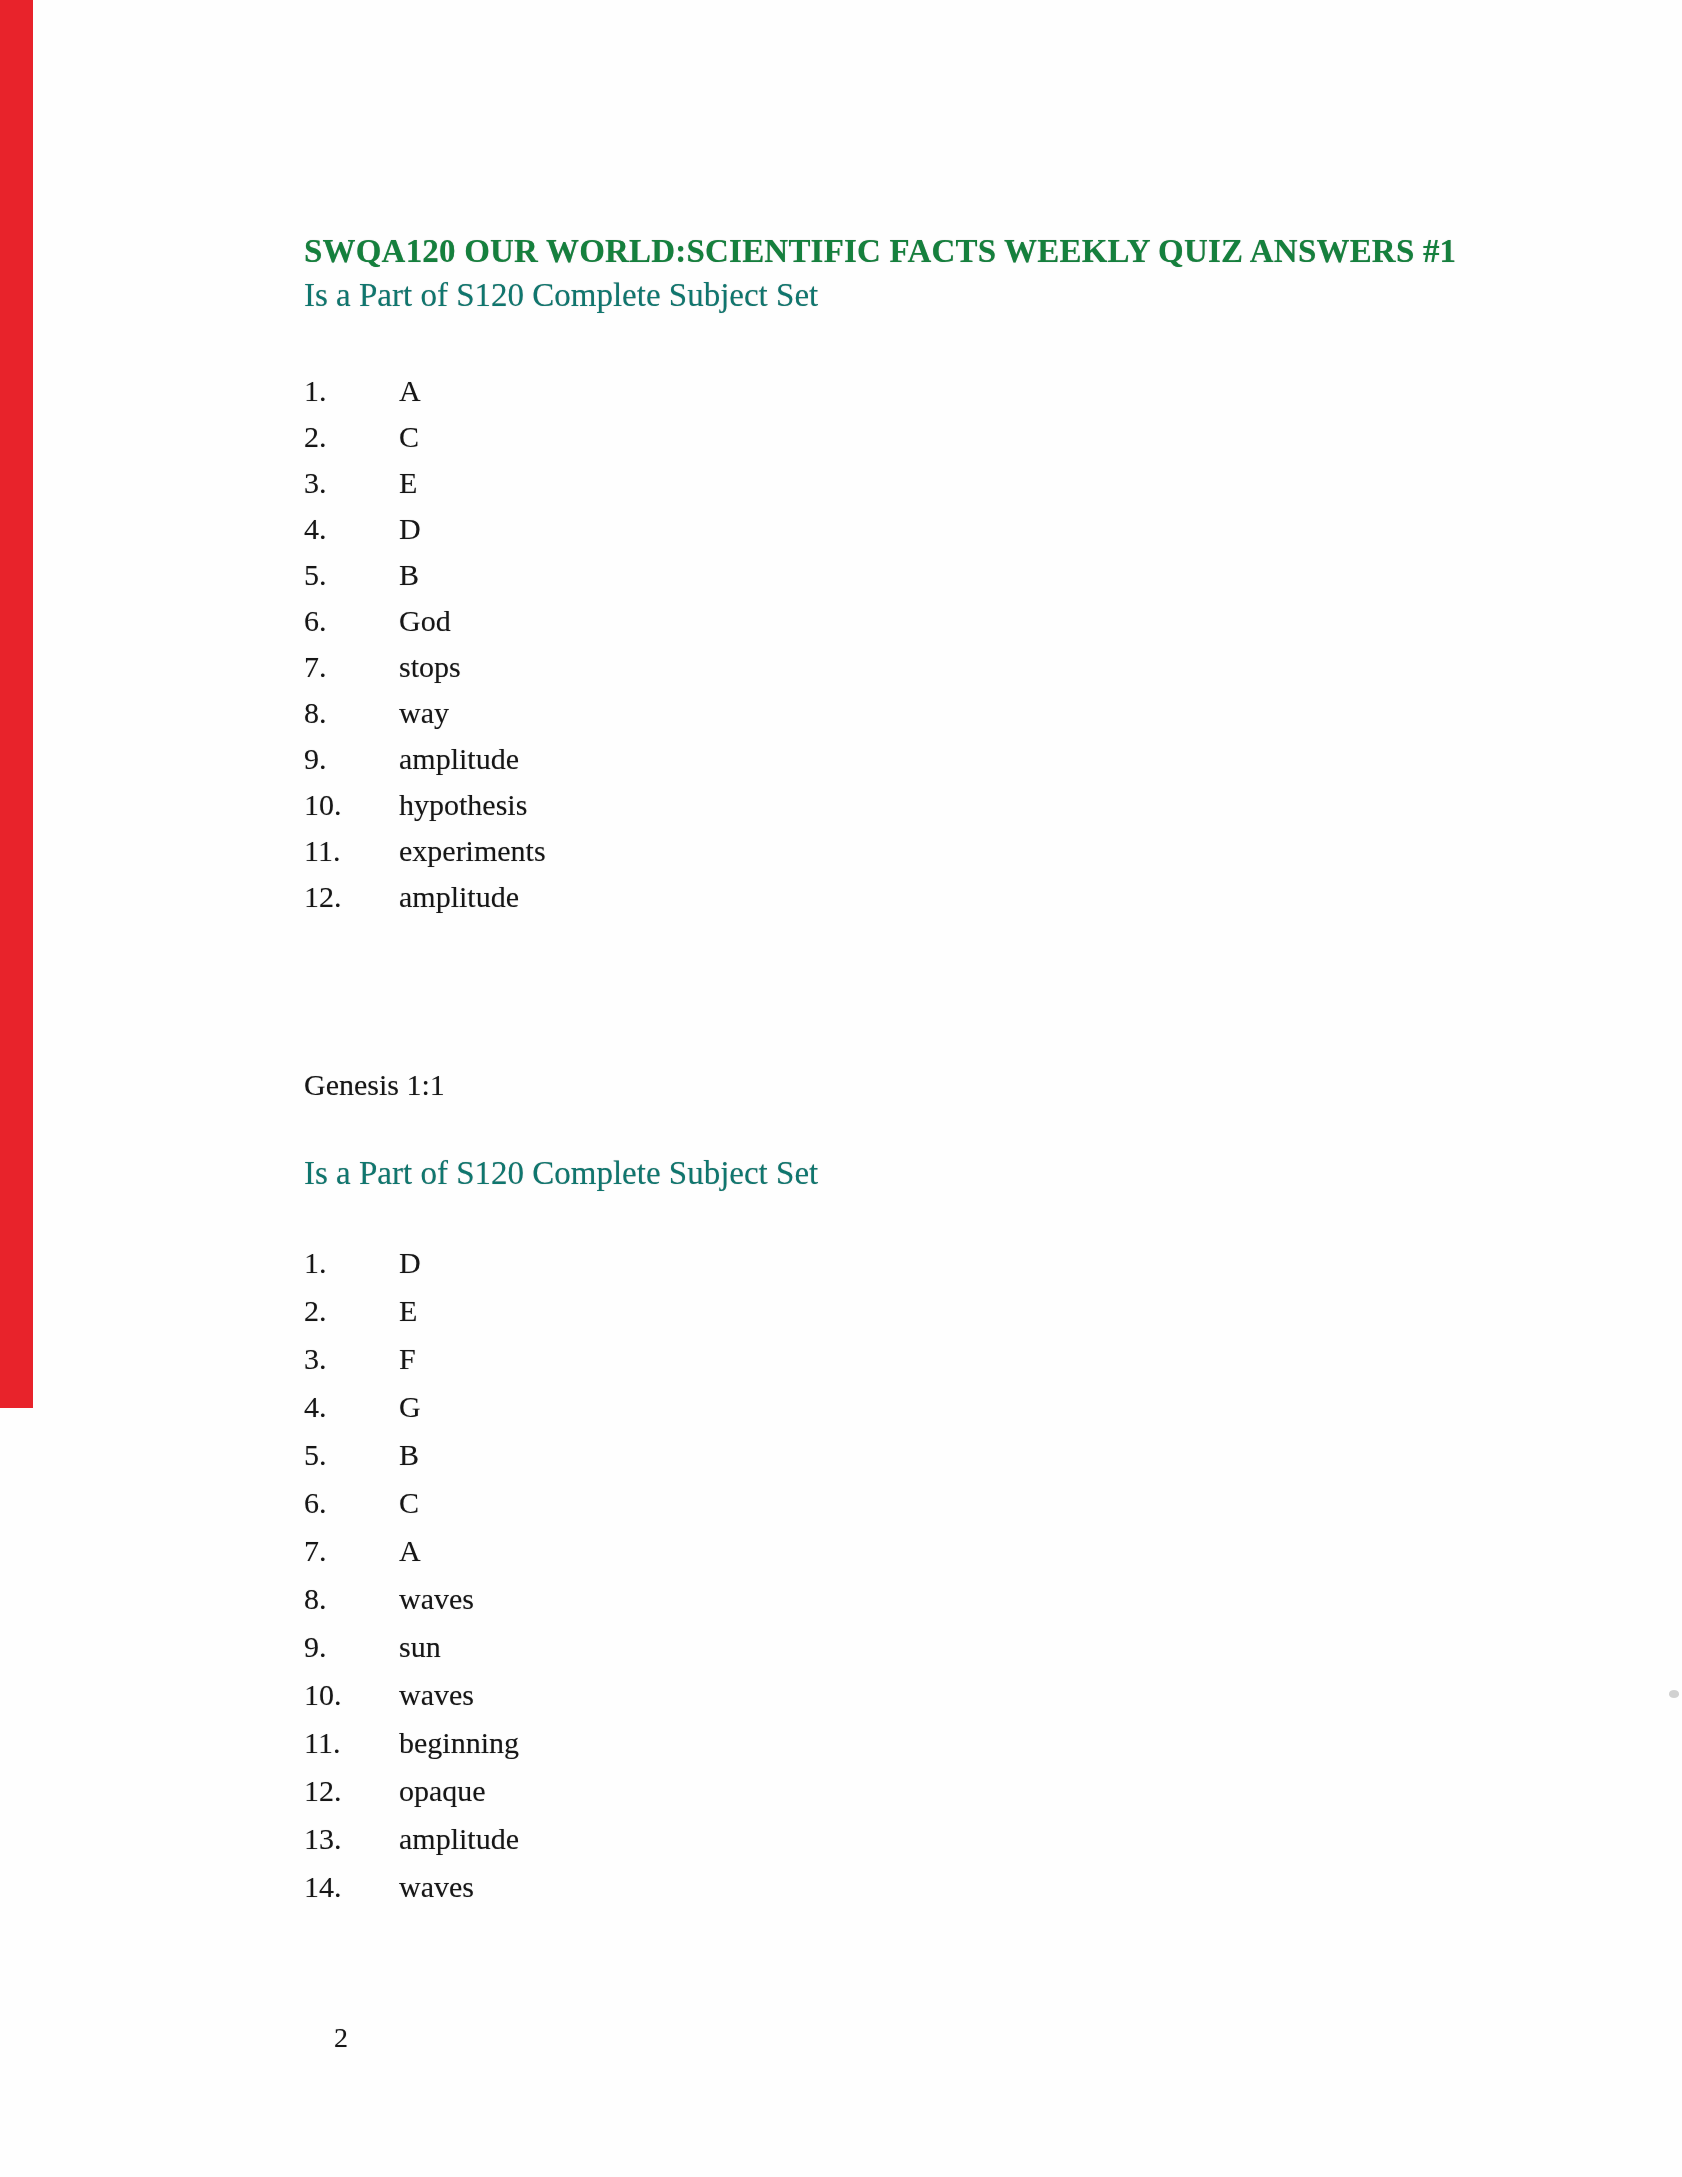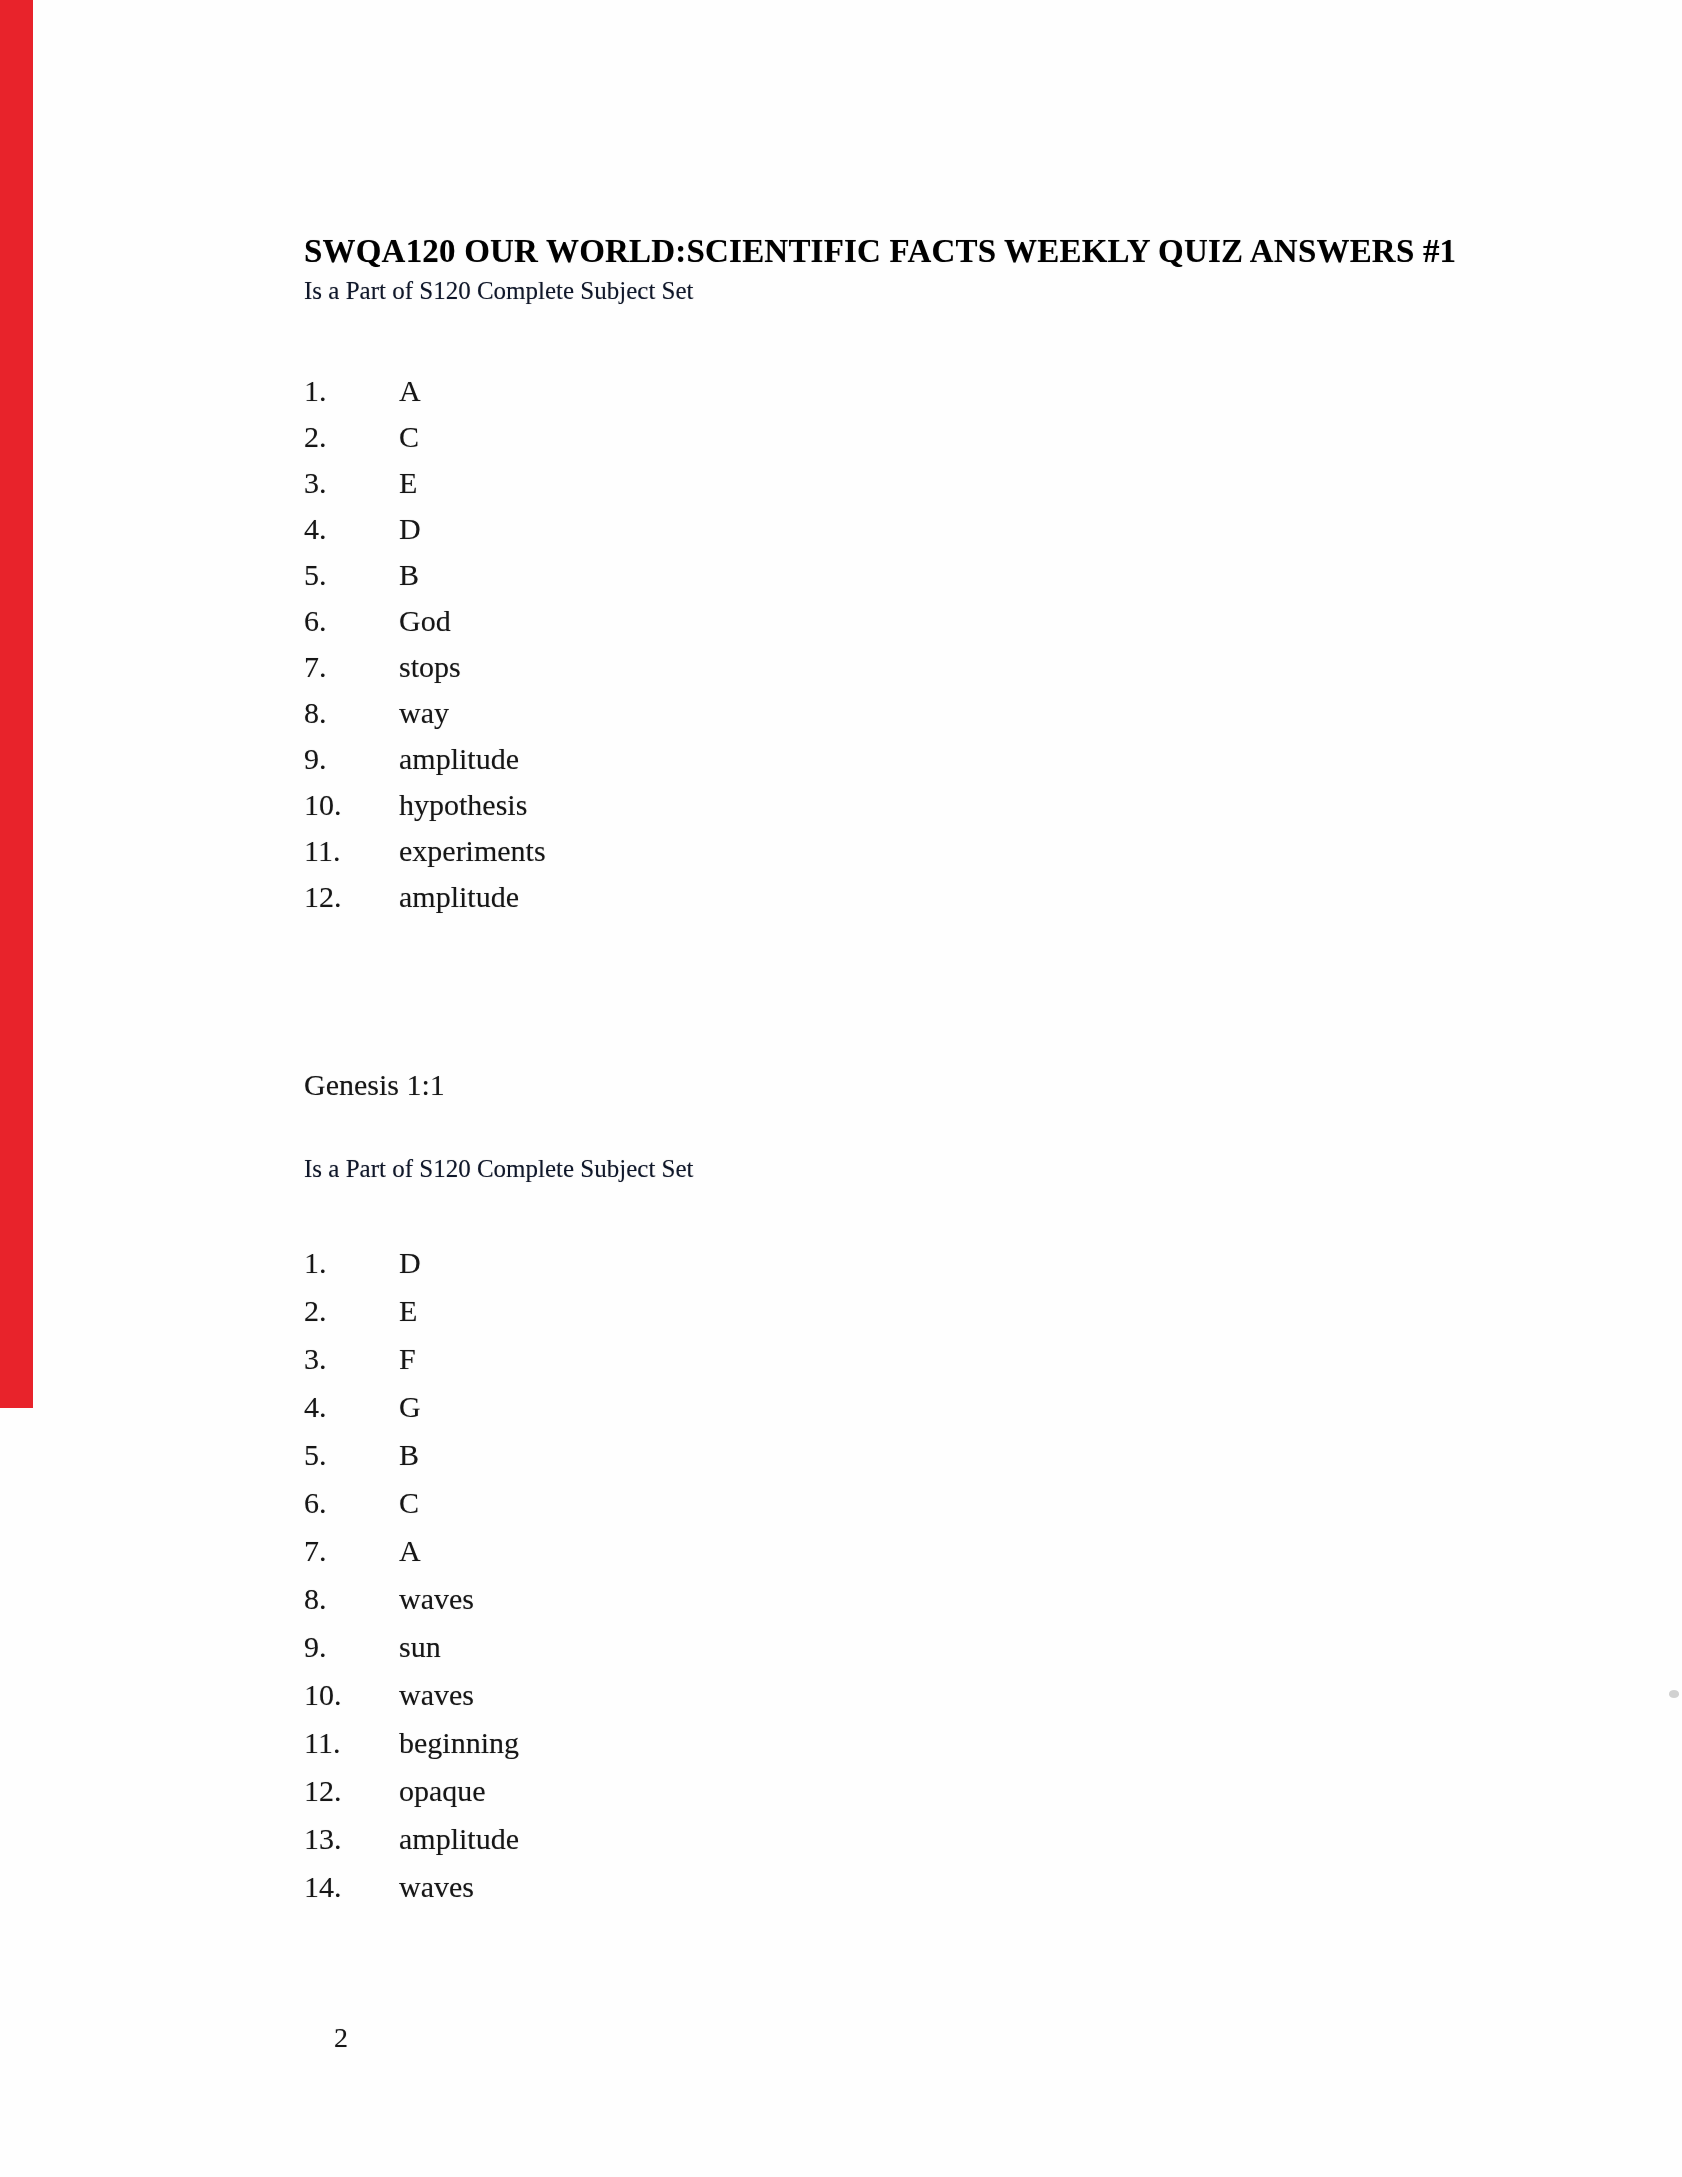--- a/index.html
+++ b/index.html
@@ -38,28 +38,28 @@
   .doc-text {
     position: absolute;
     white-space: nowrap;
     text-shadow: 0 0 0.9px rgba(20,20,20,0.35);
   }
   .section-title {
     left: 304px;
     font-size: 33px;
     font-weight: bold;
     letter-spacing: 0.2px;
-    color: #000000;
+    color: #15803d;
   }
   .title-1 { top: 233px; }
   .title-2 { top: 1111px; }
   .section-subtitle {
     left: 304px;
-    font-size: 25px;
-    color: #0f172a;
+    font-size: 33px;
+    color: #0f766e;
   }
   .subtitle-1 { top: 277px; }
   .subtitle-2 { top: 1155px; }
   .answers {
     position: absolute;
     left: 304px;
     font-size: 30px;
     text-shadow: 0 0 0.9px rgba(20,20,20,0.35);
   }
   .answers-1 { top: 368px; }

